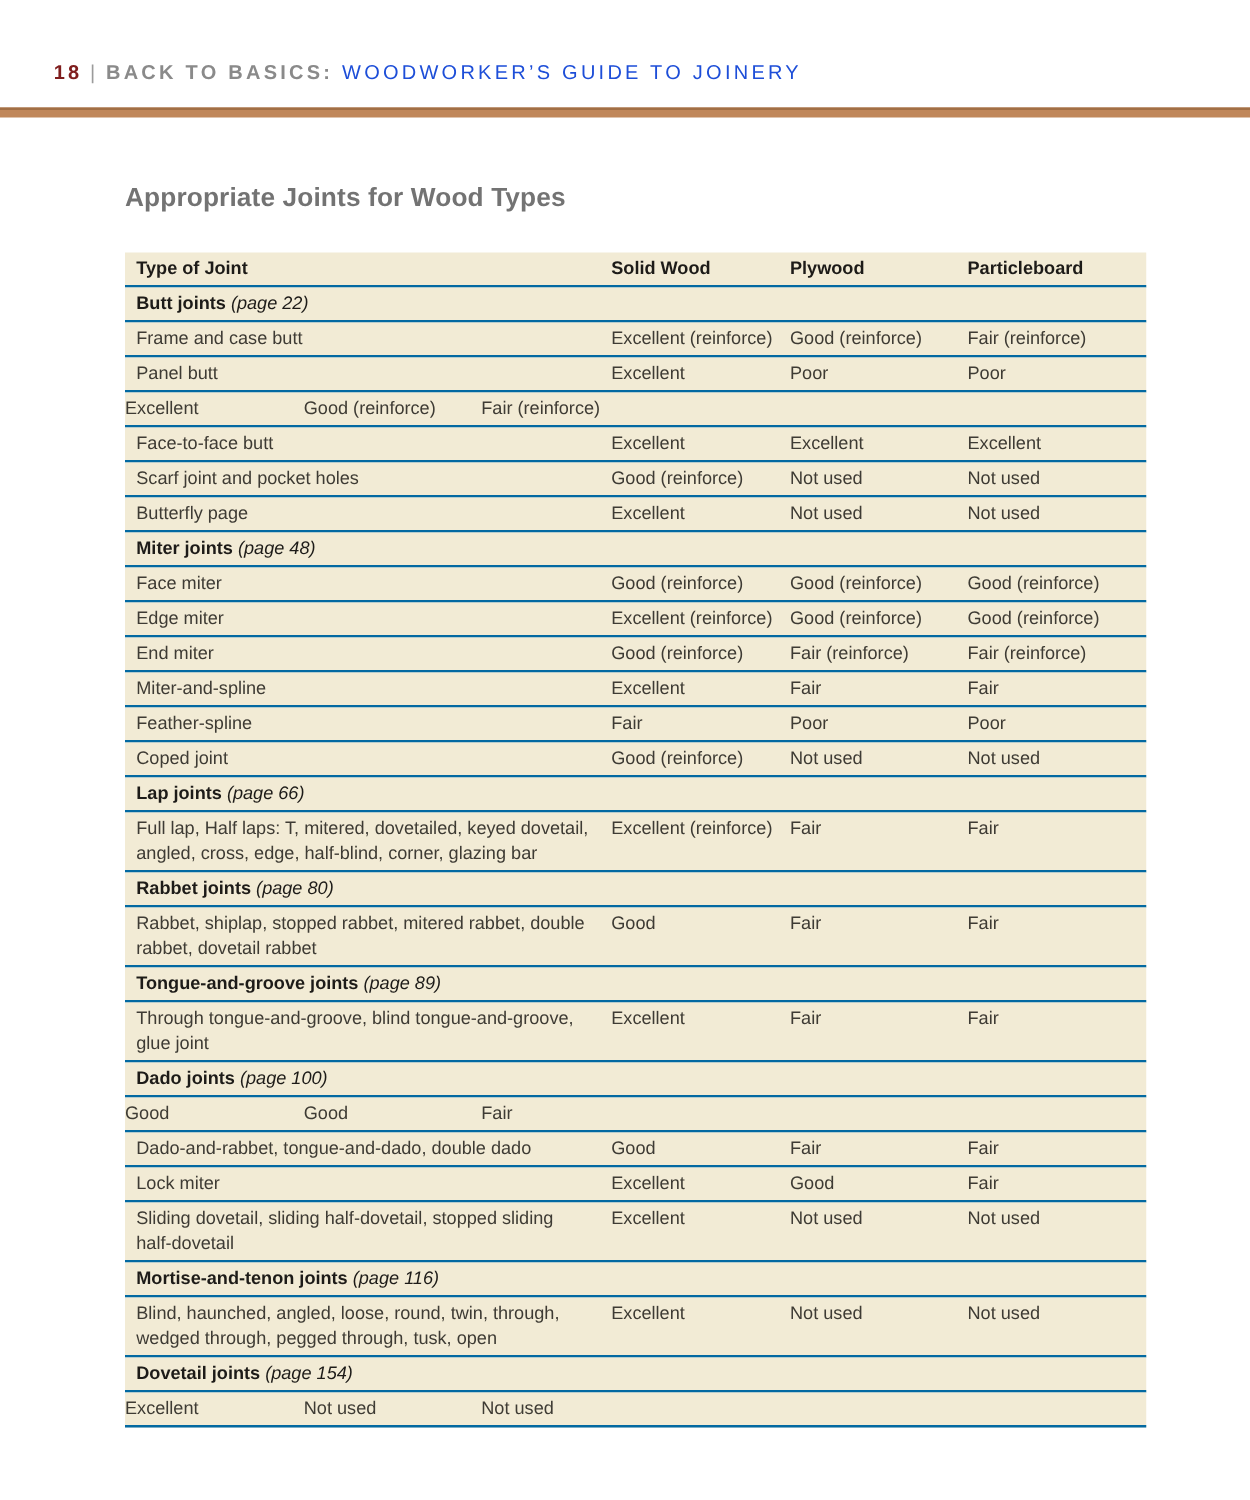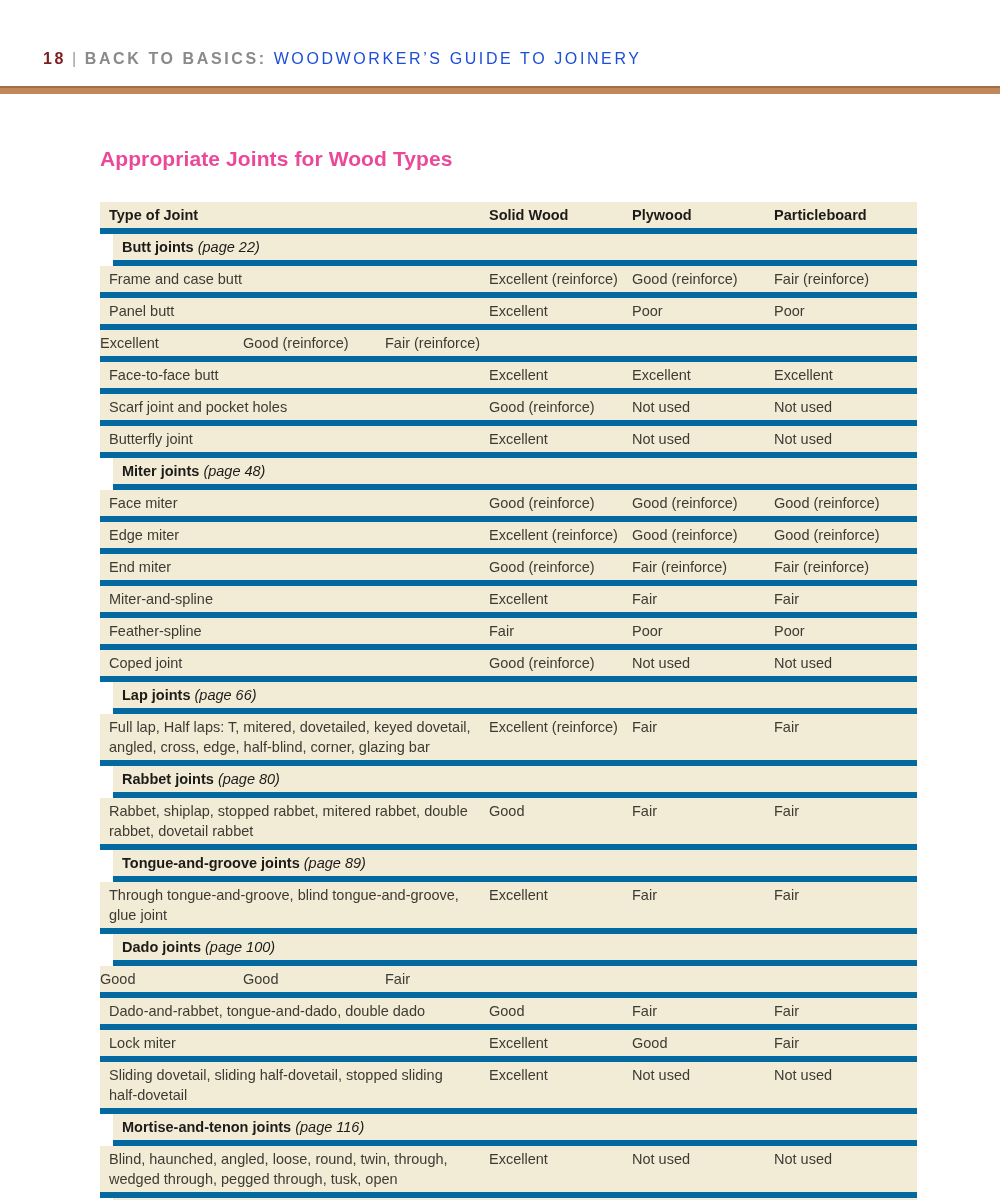--- a/index.html
+++ b/index.html
@@ -19,39 +19,39 @@
 
   
   .copper-rule {
     position: absolute; left: 0; top: 86px; width: 1000px; height: 8px;
     background: #c0875a; border-top: 2px solid #a26f45;
   }
 
   
   .section-heading {
     position: absolute; left: 100px; top: 147px;
-    font-size: 21px; font-weight: bold; color: #ec4899;
+    font-size: 21px; font-weight: bold; color: #737373;
     letter-spacing: 0.1px;
   }
 
   
   .joints-table {
     position: absolute; left: 100px; top: 202px; width: 817px;
     font-size: 14.5px; color: #3e3b34;
   }
   .t-row {
     display: flex; align-items: flex-start;
     background: #f2ebd5;
-    border-bottom: 6px solid #0369a1;
+    border-bottom: 2px solid #0369a1;
     padding: 3px 0 3px 0;
     min-height: 26px;
     line-height: 20px;
   }
   .t-row.header-row { font-weight: bold; color: #1d1b18; }
-  .t-row.section-row { color: #1d1b18; margin-left: 13px; }
+  .t-row.section-row { color: #1d1b18; }
   .t-row.section-row .c1 { font-weight: bold; }
   .t-row.section-row .pageref { font-weight: normal; font-style: italic; }
   .c1 { width: 389px; padding-left: 9px; padding-right: 18px; }
   .c2 { width: 143px; }
   .c3 { width: 142px; }
   .c4 { width: 143px; padding-right: 8px; }
 </style>
 </head>
 <body>
 
@@ -98,21 +98,21 @@
         <div class="c3">Excellent</div>
         <div class="c4">Excellent</div>
       </div>
       <div class="t-row data-row">
         <div class="c1">Scarf joint and pocket holes</div>
         <div class="c2">Good (reinforce)</div>
         <div class="c3">Not used</div>
         <div class="c4">Not used</div>
       </div>
       <div class="t-row data-row">
-        <div class="c1">Butterfly joint</div>
+        <div class="c1">Butterfly page</div>
         <div class="c2">Excellent</div>
         <div class="c3">Not used</div>
         <div class="c4">Not used</div>
       </div>
       <div class="t-row section-row">
         <div class="c1"><span>Miter joints </span><span class="pageref">(page 48)</span></div>
       </div>
       <div class="t-row data-row">
         <div class="c1">Face miter</div>
         <div class="c2">Good (reinforce)</div>

